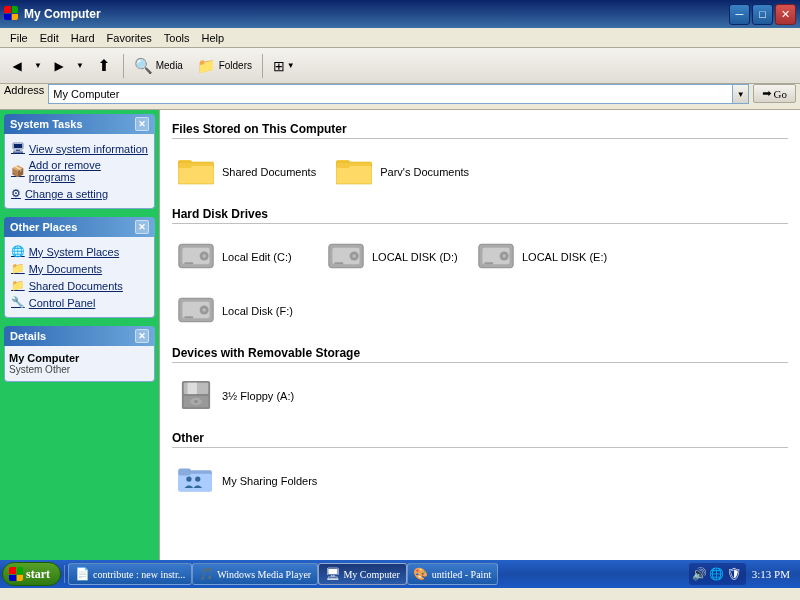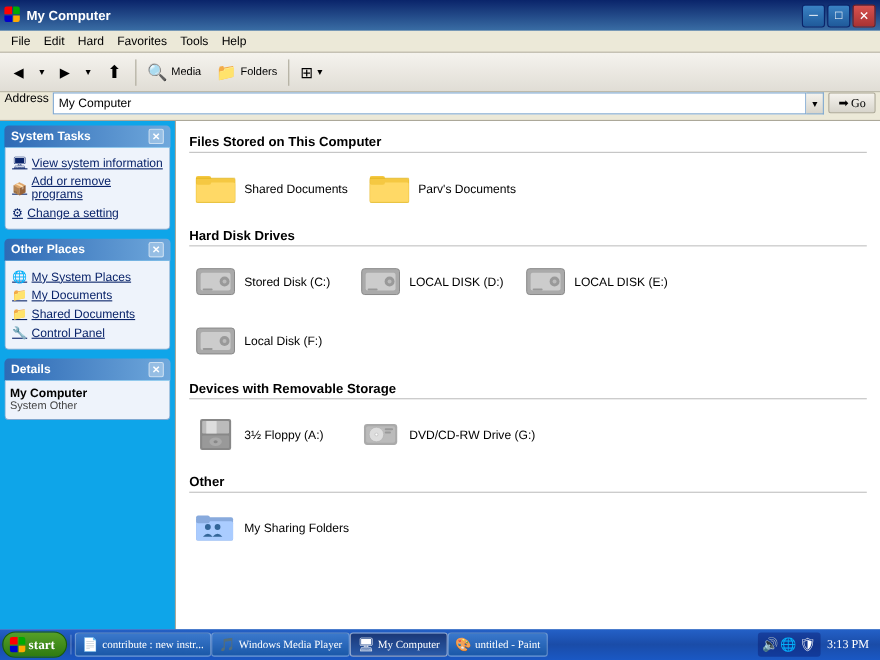--- a/index.html
+++ b/index.html
@@ -141,21 +141,21 @@
     #main {
       display: flex;
       height: calc(600px - 28px - 20px - 36px - 26px - 28px);
       background: white;
     }
 
     
     #sidebar {
       width: 160px;
       min-width: 160px;
-      background: #0ea5e9;
+      background: #22c55e;
       border-right: 1px solid #ACA899;
       overflow-y: auto;
       padding: 4px;
     }
 
     .sidebar-section {
       margin-bottom: 8px;
     }
     .sidebar-header {
       background: linear-gradient(to right, #2E6AB5, #6FA8DC);
@@ -267,21 +267,21 @@
     .item-label {
       font-size: 11px;
       text-align: center;
       color: #000;
       margin-top: 2px;
     }
 
     
     #taskbar {
       position: absolute;
-      bottom: 0;
+      bottom: 12px;
       left: 0;
       width: 800px;
       height: 28px;
       background: linear-gradient(to bottom, #2461C8 0%, #1A4CA8 50%, #1A58C4 100%);
       display: flex;
       align-items: center;
       padding: 0 2px;
       z-index: 100;
     }
     #start-btn {
@@ -533,21 +533,21 @@
           <div class="item-icon">
             <svg class="hdd-svg" viewBox="0 0 42 34" xmlns="http://www.w3.org/2000/svg">
               <rect x="2" y="4" width="38" height="26" rx="3" fill="#AAAAAA"></rect>
               <rect x="2" y="4" width="38" height="26" rx="3" fill="none" stroke="#888" stroke-width="1"></rect>
               <rect x="6" y="8" width="30" height="18" rx="2" fill="#CCCCCC"></rect>
               <circle cx="30" cy="17" r="5" fill="#999"></circle>
               <circle cx="30" cy="17" r="2" fill="#BBB"></circle>
               <rect x="8" y="24" width="10" height="2" rx="1" fill="#999"></rect>
             </svg>
           </div>
-          <span class="item-label">Stored Disk (C:)</span>
+          <span class="item-label">Local Edit (C:)</span>
         </div>
         <div class="file-item horizontal">
           <div class="item-icon">
             <svg class="hdd-svg" viewBox="0 0 42 34" xmlns="http://www.w3.org/2000/svg">
               <rect x="2" y="4" width="38" height="26" rx="3" fill="#AAAAAA"></rect>
               <rect x="2" y="4" width="38" height="26" rx="3" fill="none" stroke="#888" stroke-width="1"></rect>
               <rect x="6" y="8" width="30" height="18" rx="2" fill="#CCCCCC"></rect>
               <circle cx="30" cy="17" r="5" fill="#999"></circle>
               <circle cx="30" cy="17" r="2" fill="#BBB"></circle>
               <rect x="8" y="24" width="10" height="2" rx="1" fill="#999"></rect>
@@ -595,34 +595,20 @@
               <rect x="2" y="2" width="30" height="30" rx="2" fill="#888"></rect>
               <rect x="4" y="4" width="26" height="12" rx="1" fill="#BBB"></rect>
               <rect x="8" y="4" width="10" height="12" fill="#DDD"></rect>
               <rect x="4" y="18" width="26" height="12" rx="1" fill="#999"></rect>
               <ellipse cx="17" cy="24" rx="6" ry="4" fill="#AAA"></ellipse>
               <ellipse cx="17" cy="24" rx="2" ry="1.5" fill="#888"></ellipse>
             </svg>
           </div>
           <span class="item-label">3½ Floppy (A:)</span>
         </div>
-        <div class="file-item horizontal">
-          <div class="item-icon">
-            <svg class="dvd-svg" viewBox="0 0 36 36" xmlns="http://www.w3.org/2000/svg">
-              <rect x="2" y="8" width="32" height="20" rx="3" fill="#AAAAAA"></rect>
-              <rect x="4" y="10" width="28" height="16" rx="2" fill="#BBBBBB"></rect>
-              <circle cx="14" cy="18" r="7" fill="#DDDDDD" stroke="#AAA" stroke-width="0.5"></circle>
-              <circle cx="14" cy="18" r="2" fill="#CCCCCC"></circle>
-              <circle cx="14" cy="18" r="1" fill="white"></circle>
-              <rect x="22" y="12" width="8" height="2" rx="1" fill="#999"></rect>
-              <rect x="22" y="15" width="6" height="2" rx="1" fill="#999"></rect>
-            </svg>
-          </div>
-          <span class="item-label">DVD/CD-RW Drive (G:)</span>
-        </div>
       </div>
     </div>
 
     <div>
       <div class="section-title">Other</div>
       <div class="items-row">
         <div class="file-item horizontal">
           <div class="item-icon">
             <svg class="folder-svg" viewBox="0 0 40 34" xmlns="http://www.w3.org/2000/svg">
               <rect x="0" y="6" width="38" height="24" rx="2" fill="#88AADD"></rect>

